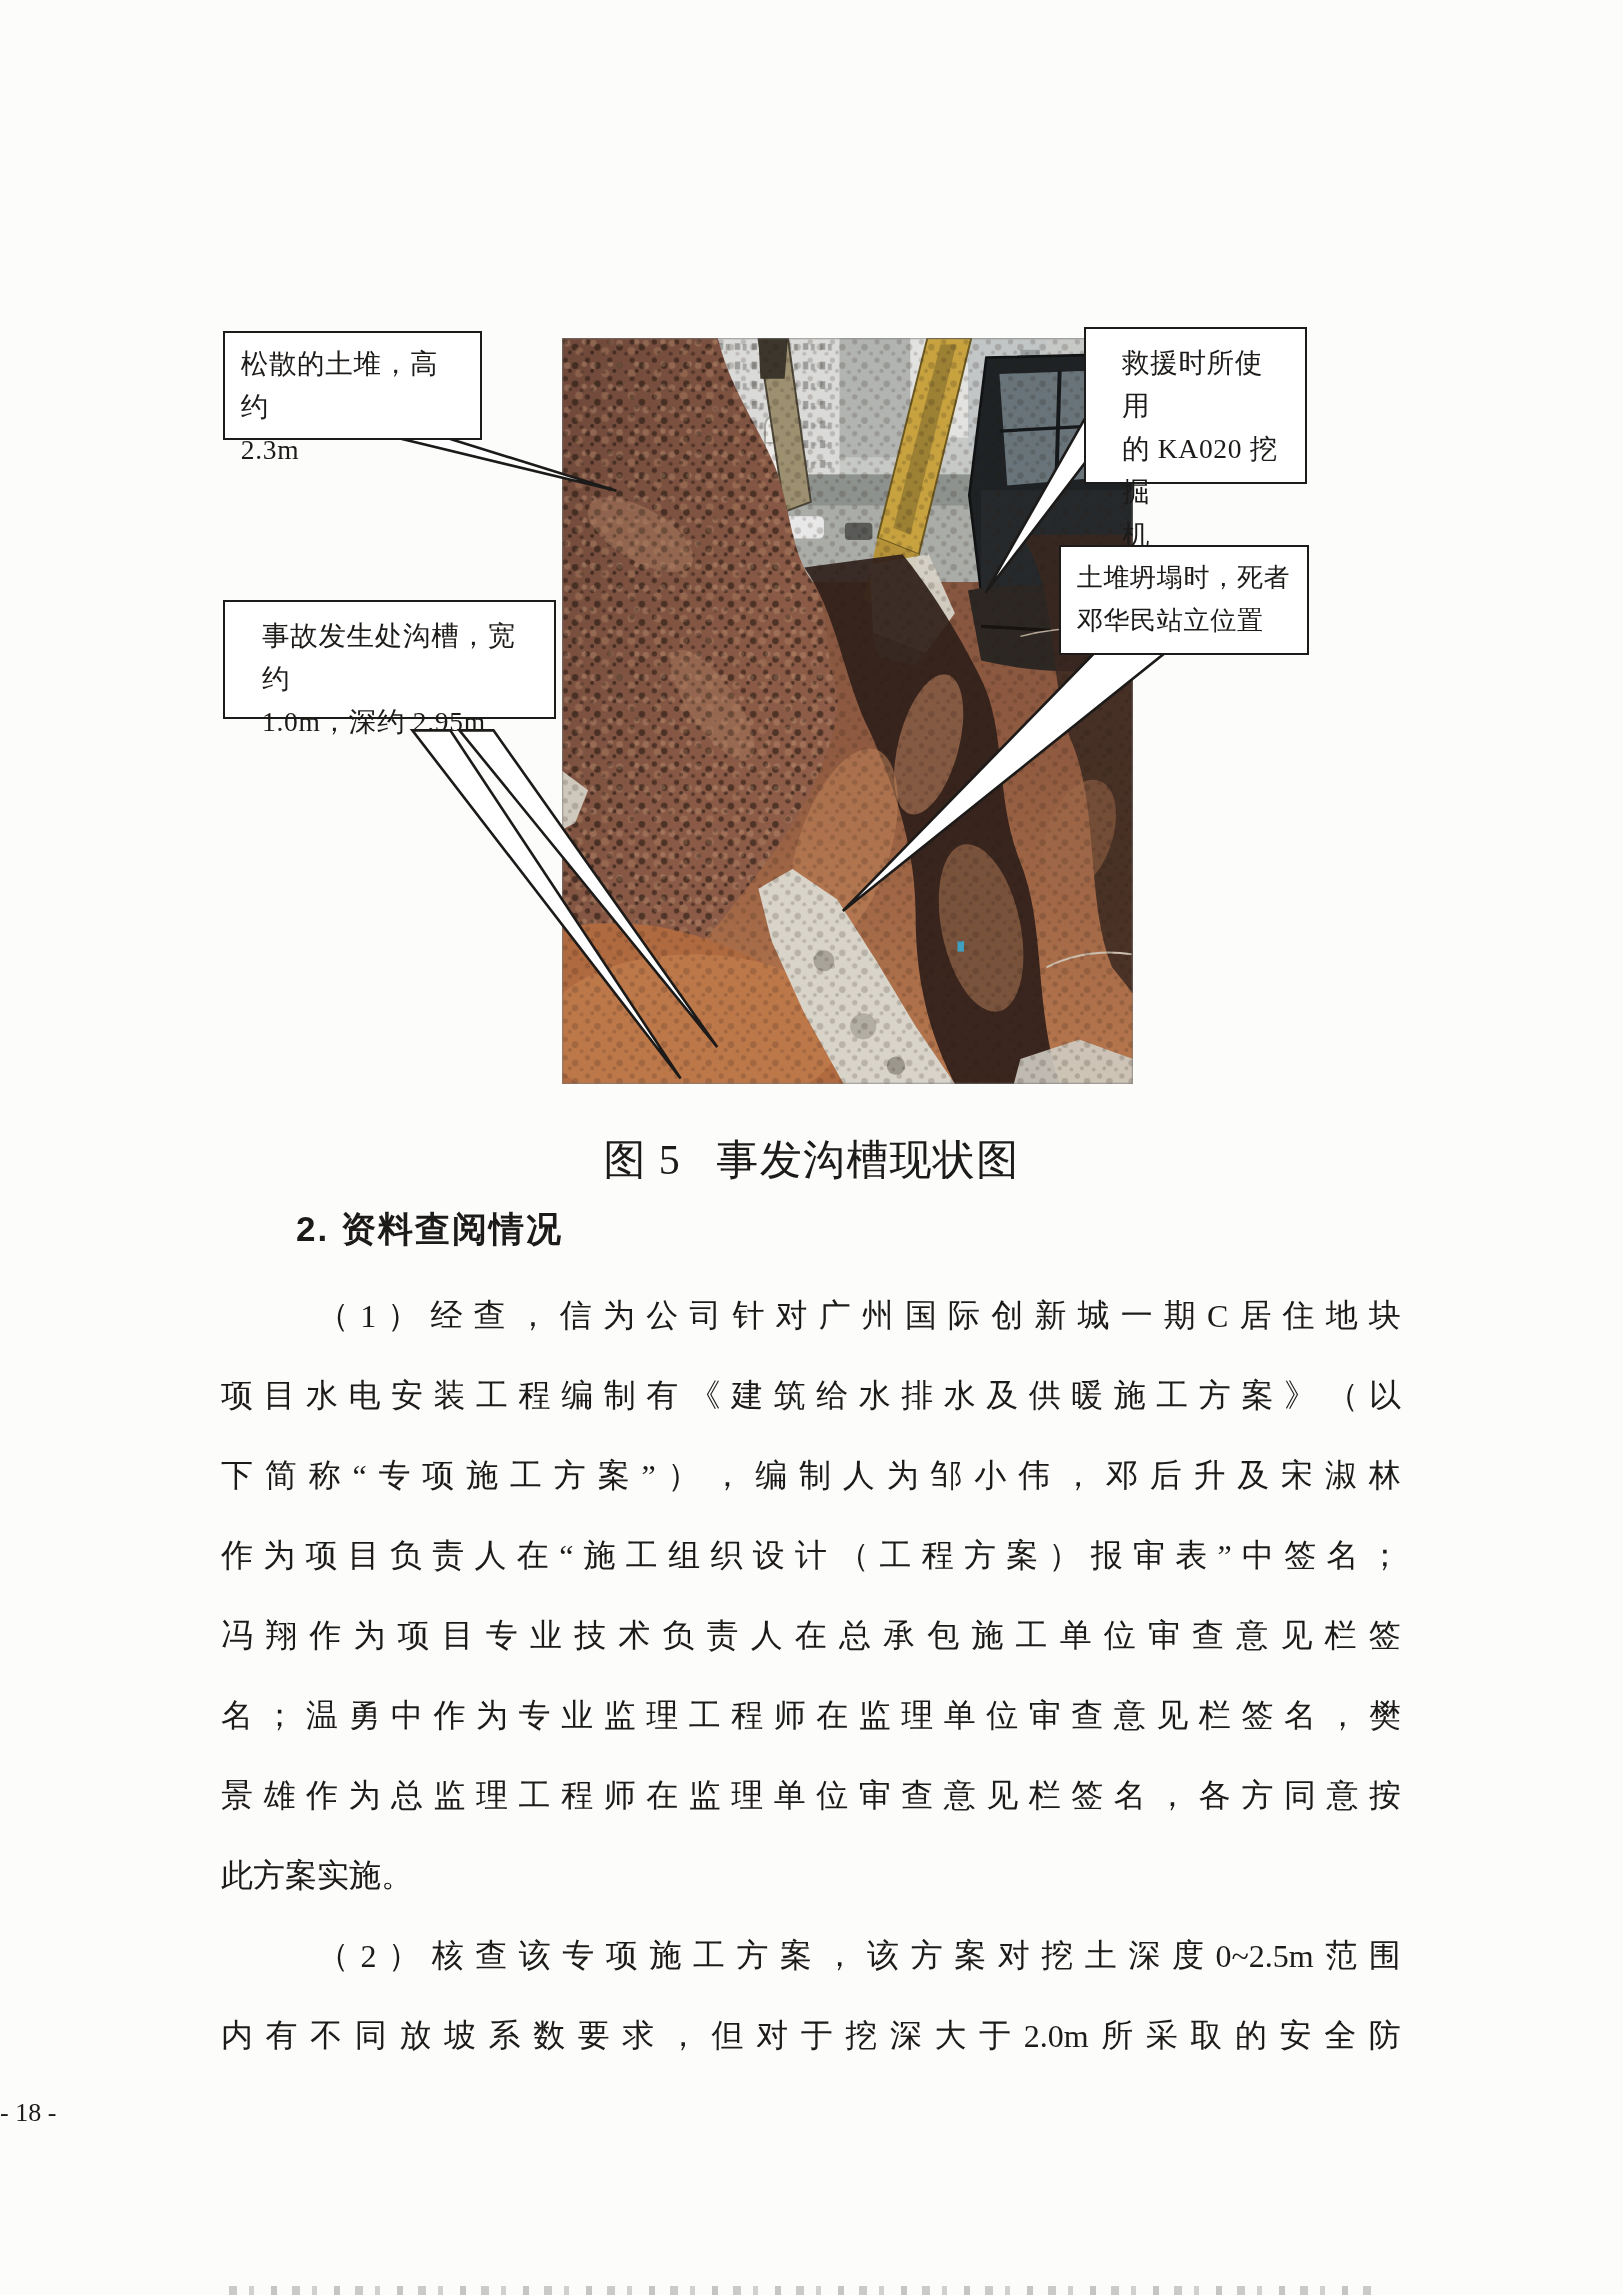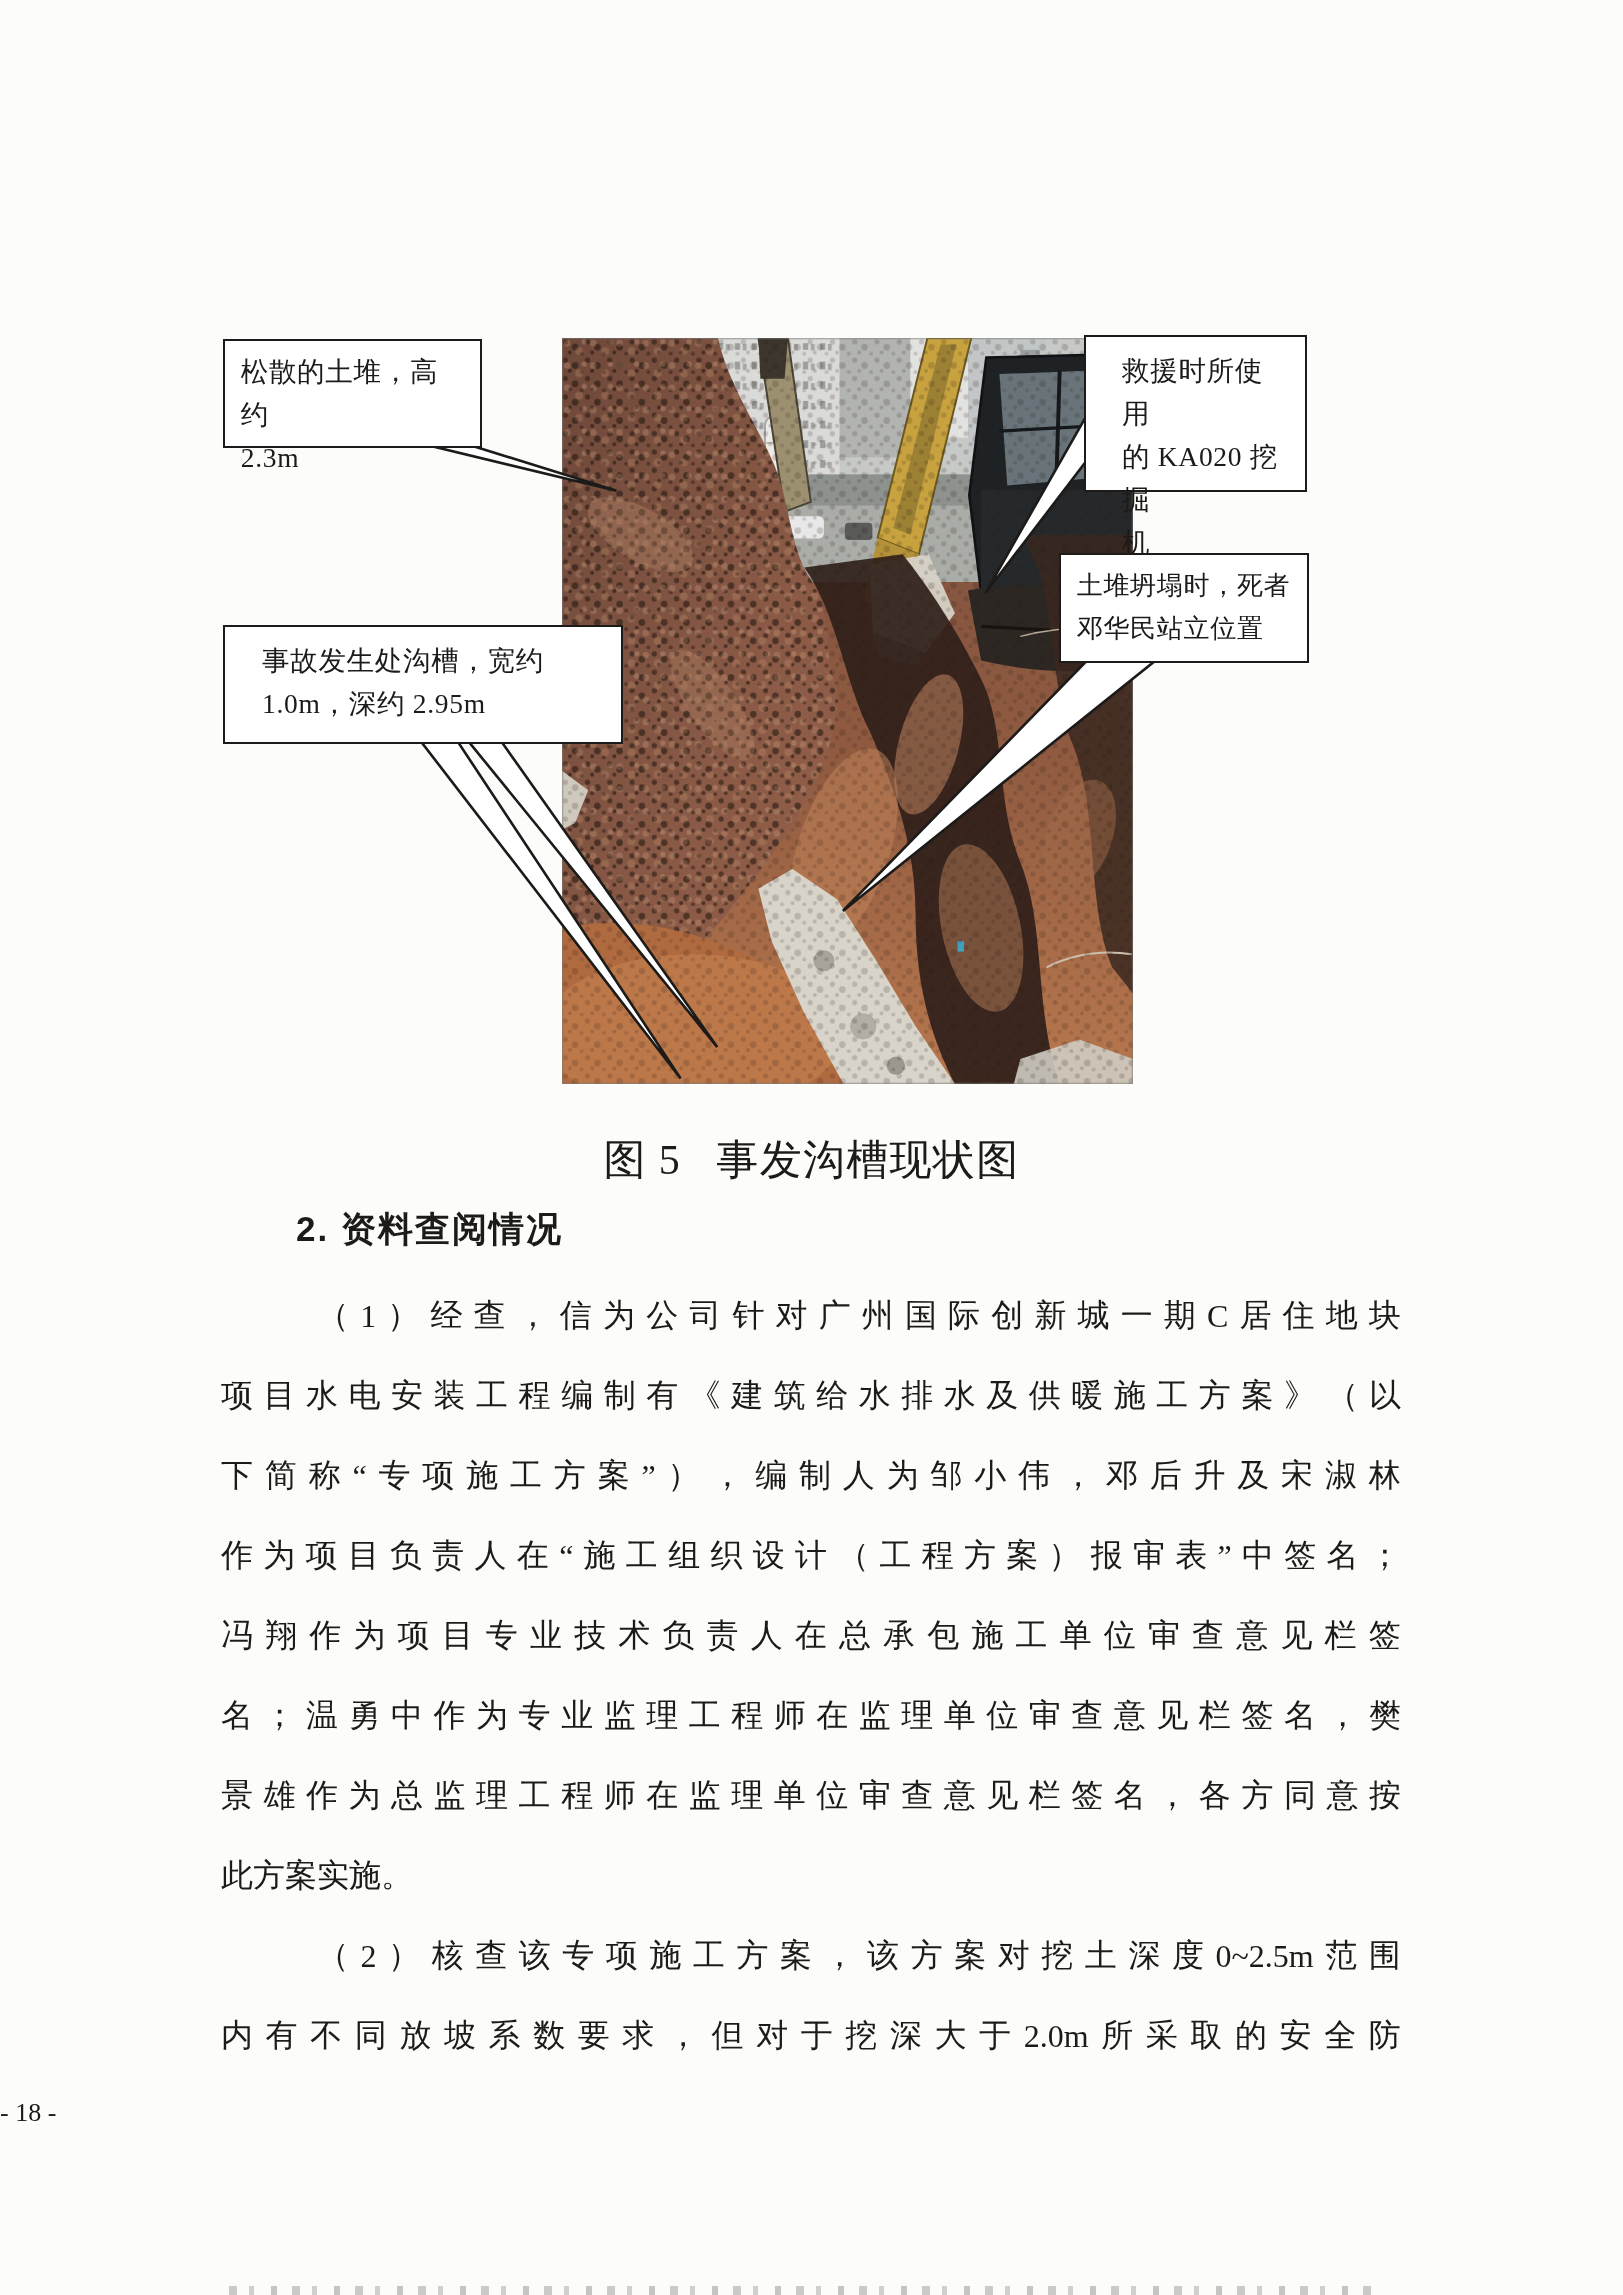--- a/index.html
+++ b/index.html
@@ -23,26 +23,25 @@
   }
   .callout{
     position:absolute;z-index:3;
     background:#ffffff;
     border:2.6px solid #1d1b19;
     box-sizing:border-box;
     font-size:27.5px;line-height:43px;
     padding:9.2px 15.7px;
     white-space:pre-line;
     letter-spacing:0.7px;
-    margin-top:8px;
   }
   .callout.c1{left:223px;top:331px;width:259px;height:109px;}
   .callout.c2{left:1084px;top:327px;width:223px;height:157px;padding-top:11.8px;padding-left:36px;}
   .callout.c3{left:1059px;top:545px;width:250px;height:110px;font-size:26px;}
-  .callout.c4{left:223px;top:617px;width:400px;height:119px;padding-top:11.8px;padding-left:37px;}
+  .callout.c4{left:223px;top:600px;width:333px;height:119px;padding-top:11.8px;padding-left:37px;}
   
   .caption{
     position:absolute;left:0;top:1132px;width:1623px;
     text-align:center;font-size:42px;white-space:pre;
     letter-spacing:1.3px;
   }
   .heading{
     position:absolute;left:296px;top:1206px;
     font-family:"Liberation Sans","DejaVu Sans",sans-serif;
     font-weight:bold;font-size:35px;letter-spacing:2px;

